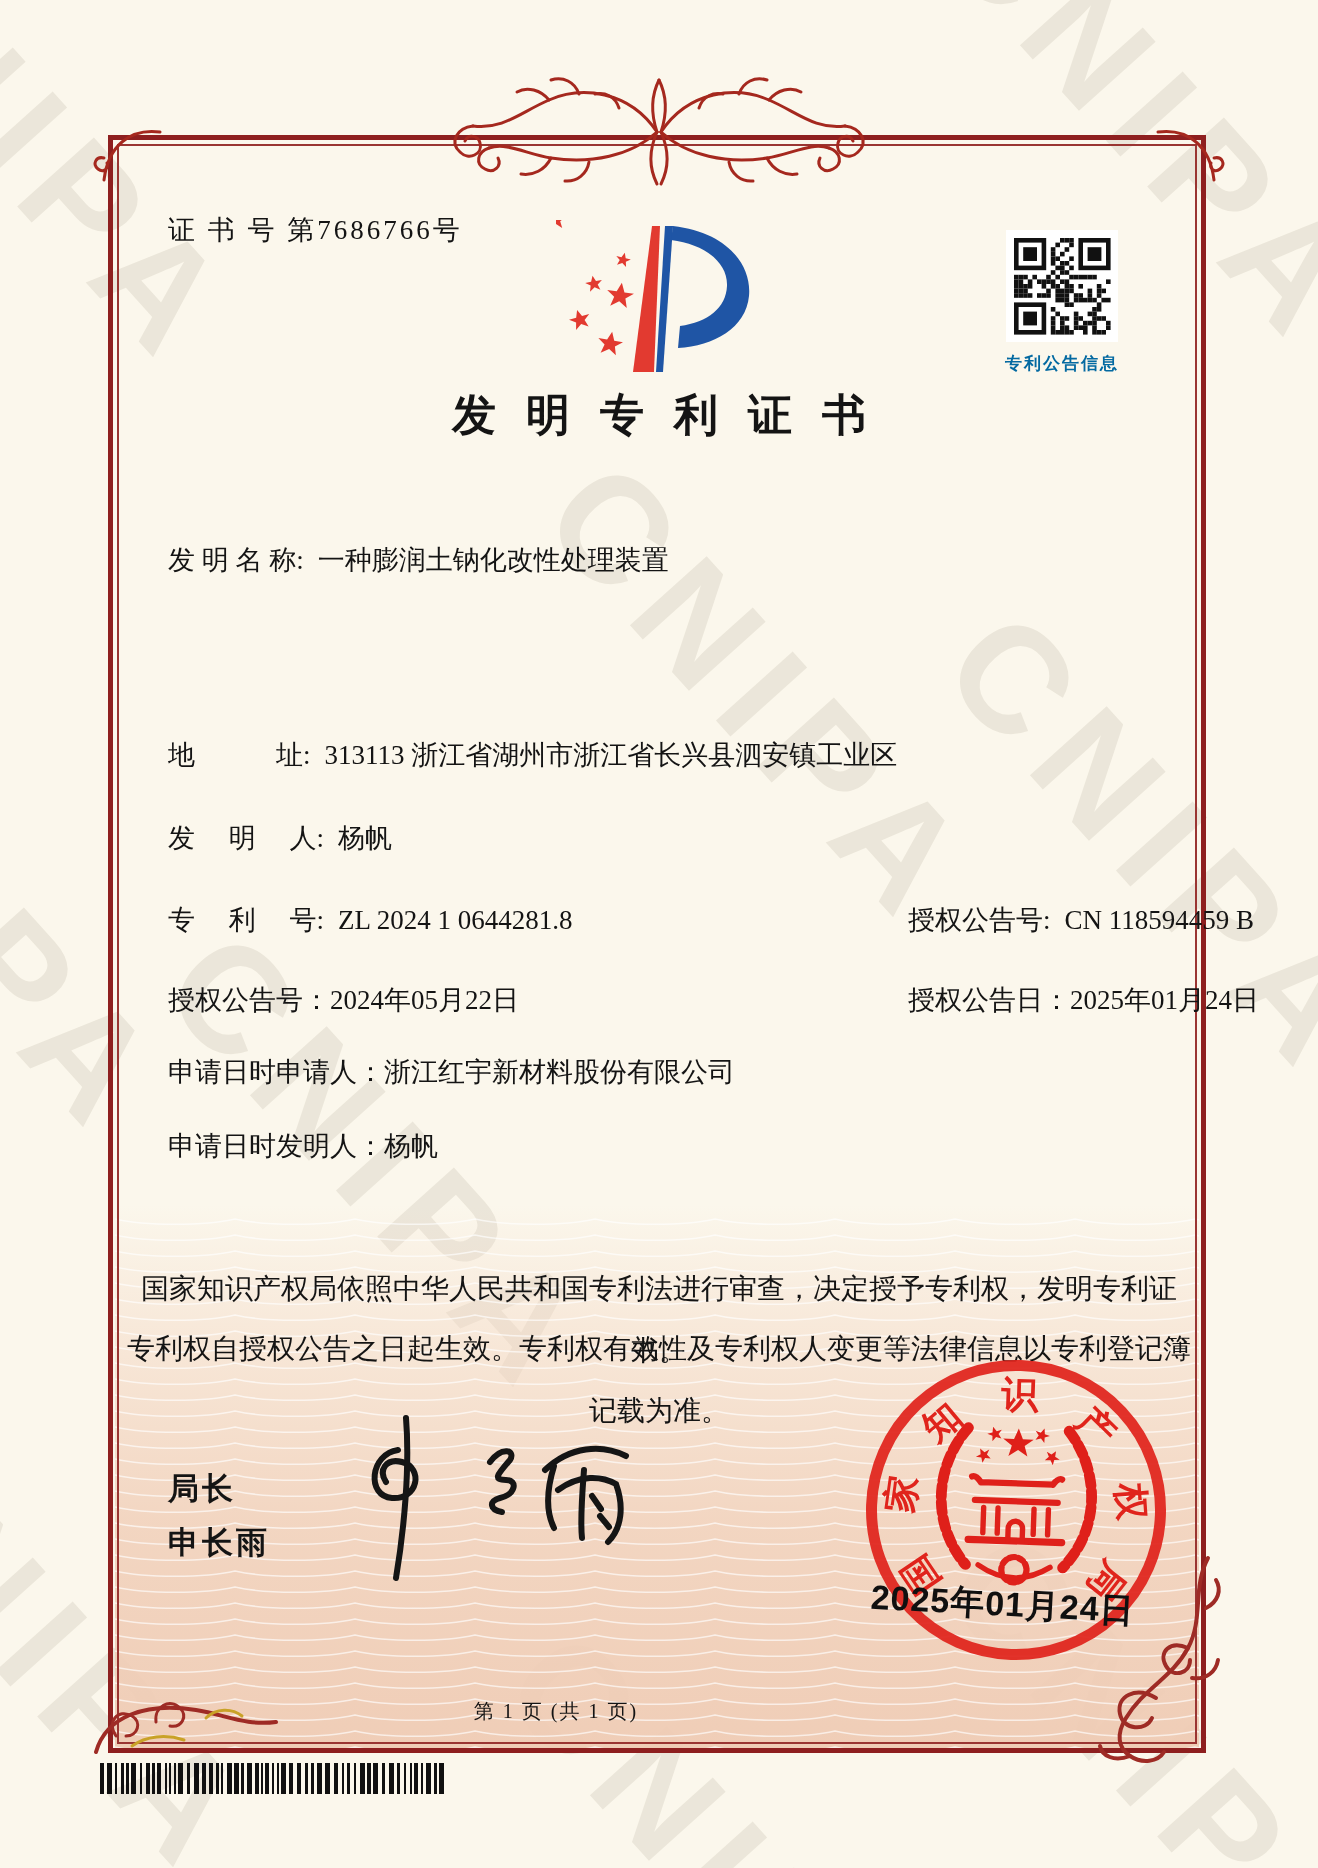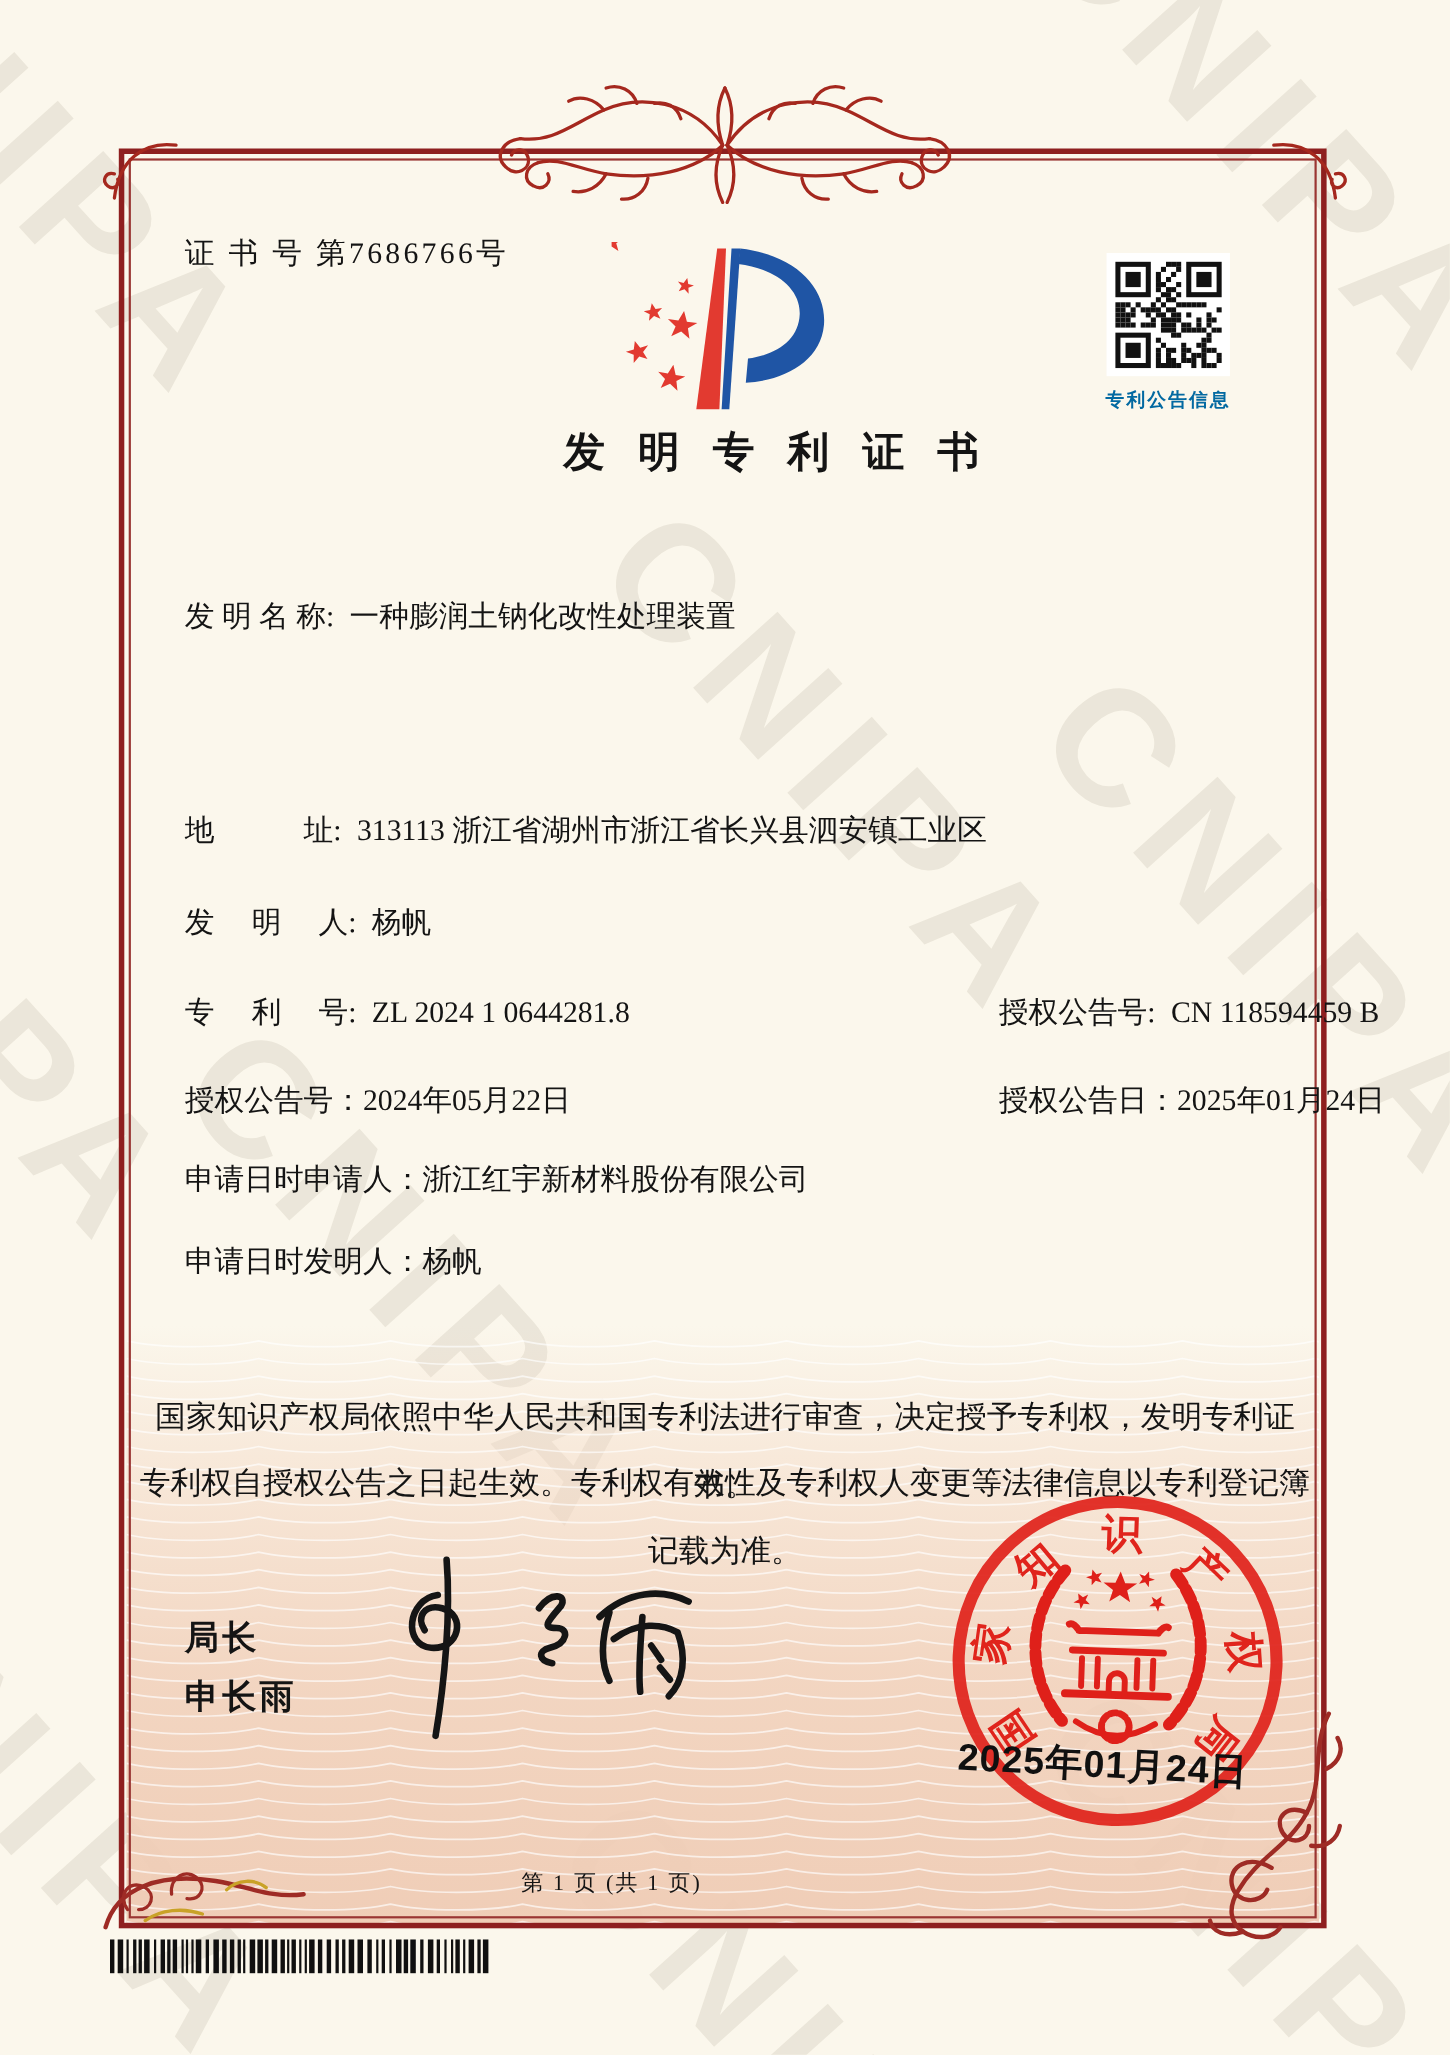--- a/index.html
+++ b/index.html
@@ -21,21 +21,21 @@
 
   
   .frame{position:absolute;left:108px;top:135px;width:1088px;height:1608px;
          border:5px solid #8e1f1f;}
   .frame-inner{position:absolute;left:4px;top:4px;right:4px;bottom:4px;
          border:2px solid #9a3532;}
 
   .cert-no{position:absolute;left:168px;top:212px;font-size:27px;letter-spacing:3px;}
 
   .title{position:absolute;left:109px;top:386px;width:1100px;text-align:center;
-         font-size:38px;font-weight:bold;letter-spacing:30px;text-indent:30px;margin-left:42px;}
+         font-size:44px;font-weight:bold;letter-spacing:30px;text-indent:30px;}
 
   .row{position:absolute;left:168px;font-size:27px;white-space:nowrap;}
   .row .lbl{display:inline-block;}
   .row .val{margin-left:14px;}
   .col2{position:absolute;left:740px;top:0;font-size:27px;white-space:nowrap;}
 
   .statement{position:absolute;left:118px;width:1082px;text-align:center;
              font-size:28px;line-height:62px;}
 
   .director{position:absolute;left:168px;font-family:"Liberation Sans","DejaVu Sans",sans-serif;

